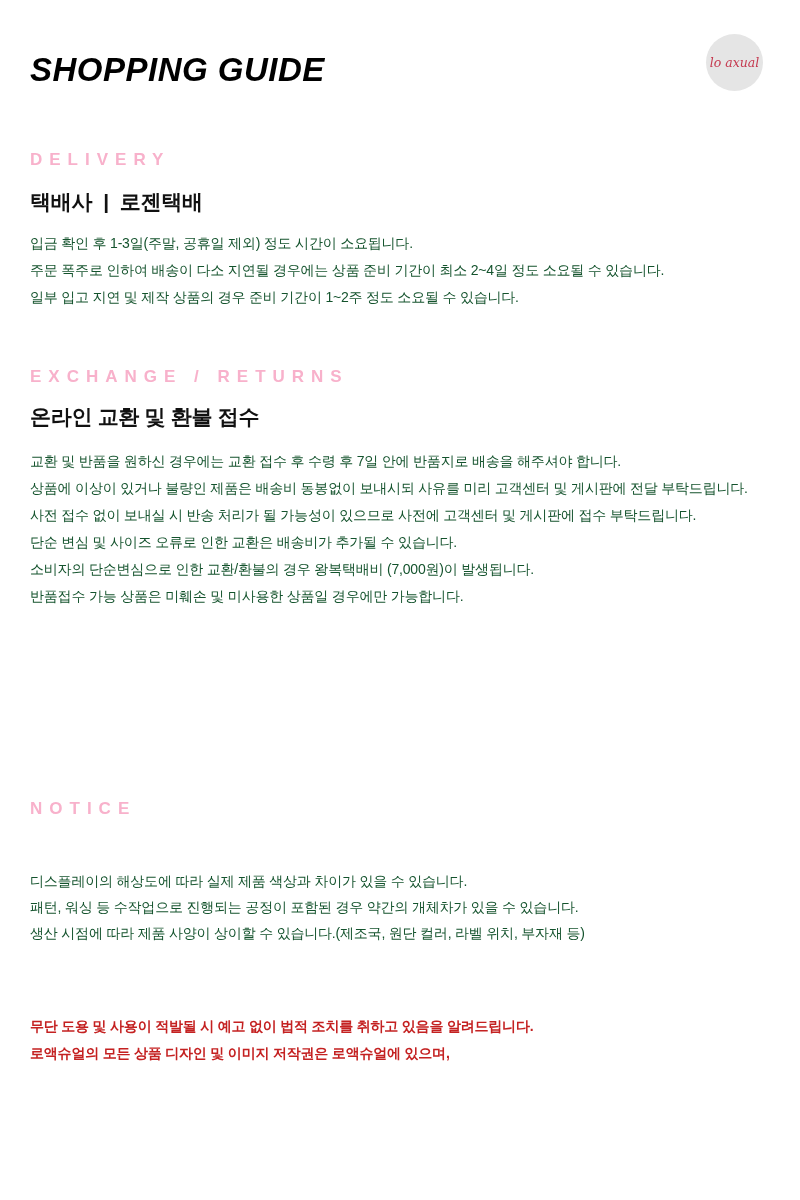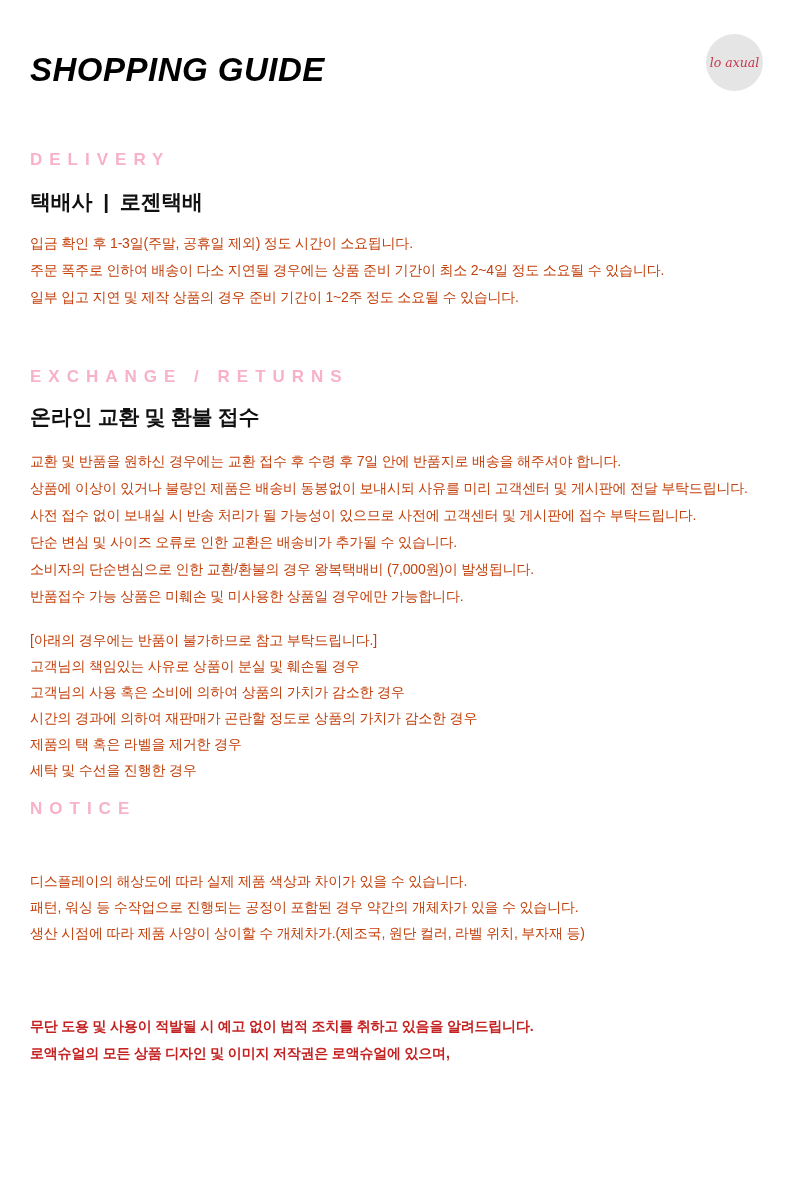--- a/index.html
+++ b/index.html
@@ -65,21 +65,21 @@
     color: #111111;
     line-height: 1;
     letter-spacing: -0.3px;
   }
   .heading-delivery { top: 191px; }
   .heading-exchange { top: 406px; }
 
   .para p {
     font-size: 14px;
     font-weight: 400;
-    color: #c2410c;
+    color: #14532d;
     letter-spacing: -0.2px;
     white-space: nowrap;
   }
   .para-27 p { line-height: 27px; }
   .para-26 p { line-height: 26px; }
 
   .delivery-lines { top: 230px; }
   .exchange-lines { top: 448px; }
   .noreturn-lines { top: 627px; }
   .notice-lines   { top: 868px; }
@@ -116,34 +116,26 @@
   <div class="abs sec-label label-exchange">EXCHANGE / RETURNS</div>
   <div class="abs sec-heading heading-exchange">온라인 교환 및 환불 접수</div>
   <div class="abs para para-27 exchange-lines">
     <p>교환 및 반품을 원하신 경우에는 교환 접수 후 수령 후 7일 안에 반품지로 배송을 해주셔야 합니다.</p>
     <p>상품에 이상이 있거나 불량인 제품은 배송비 동봉없이 보내시되 사유를 미리 고객센터 및 게시판에 전달 부탁드립니다.</p>
     <p>사전 접수 없이 보내실 시 반송 처리가 될 가능성이 있으므로 사전에 고객센터 및 게시판에 접수 부탁드립니다.</p>
     <p>단순 변심 및 사이즈 오류로 인한 교환은 배송비가 추가될 수 있습니다.</p>
     <p>소비자의 단순변심으로 인한 교환/환불의 경우 왕복택배비 (7,000원)이 발생됩니다.</p>
     <p>반품접수 가능 상품은 미훼손 및 미사용한 상품일 경우에만 가능합니다.</p>
   </div>
-  <div class="abs para para-26 noreturn-lines">
-    <p>[아래의 경우에는 반품이 불가하므로 참고 부탁드립니다.]</p>
-    <p>고객님의 책임있는 사유로 상품이 분실 및 훼손될 경우</p>
-    <p>고객님의 사용 혹은 소비에 의하여 상품의 가치가 감소한 경우</p>
-    <p>시간의 경과에 의하여 재판매가 곤란할 정도로 상품의 가치가 감소한 경우</p>
-    <p>제품의 택 혹은 라벨을 제거한 경우</p>
-    <p>세탁 및 수선을 진행한 경우</p>
-  </div>
 
   <div class="abs sec-label label-notice">NOTICE</div>
   <div class="abs para para-26 notice-lines">
     <p>디스플레이의 해상도에 따라 실제 제품 색상과 차이가 있을 수 있습니다.</p>
     <p>패턴, 워싱 등 수작업으로 진행되는 공정이 포함된 경우 약간의 개체차가 있을 수 있습니다.</p>
-    <p>생산 시점에 따라 제품 사양이 상이할 수 개체차가.(제조국, 원단 컬러, 라벨 위치, 부자재 등)</p>
+    <p>생산 시점에 따라 제품 사양이 상이할 수 있습니다.(제조국, 원단 컬러, 라벨 위치, 부자재 등)</p>
   </div>
 
   <div class="abs copyright-lines">
     <p>무단 도용 및 사용이 적발될 시 예고 없이 법적 조치를 취하고 있음을 알려드립니다.</p>
     <p>로액슈얼의 모든 상품 디자인 및 이미지 저작권은 로액슈얼에 있으며,</p>
   </div>
 
 </div>
 
 </body></html>

